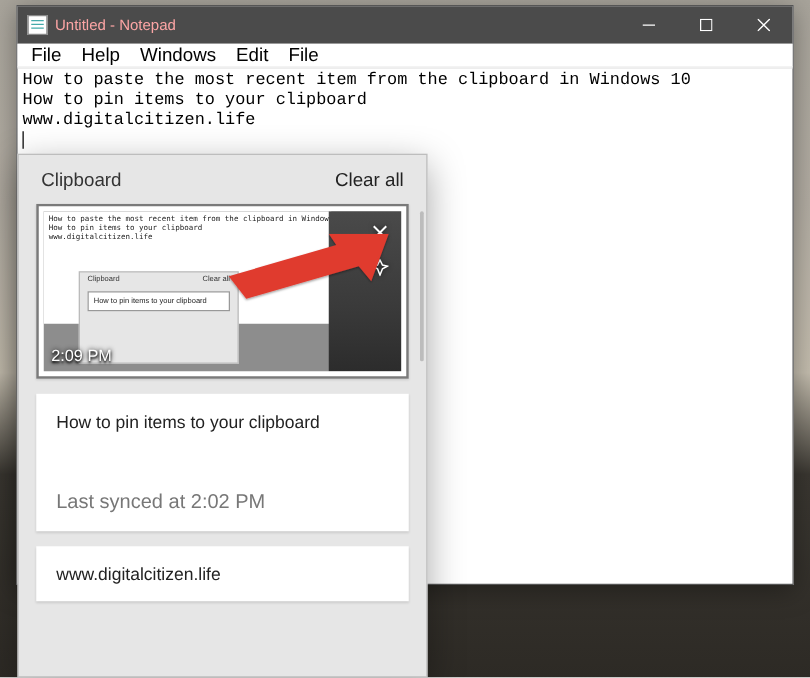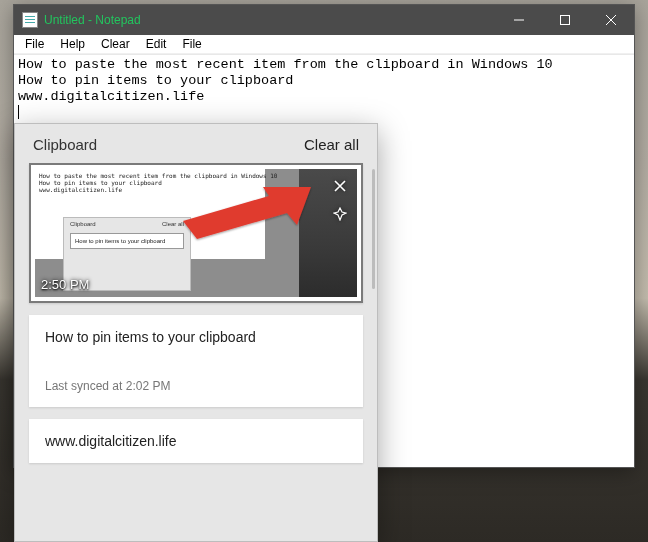--- a/index.html
+++ b/index.html
@@ -18,58 +18,58 @@
       radial-gradient(ellipse 10px 32px at 460px 30px, #2a2823 0 60%, transparent 61%);
   }
   
   .notepad {
     position: absolute; left: 13px; top: 4px; width: 622px; height: 464px;
     background: #fff; box-shadow: 0 4px 20px rgba(0,0,0,.35);
     border: 1px solid #555;
   }
   .titlebar {
     height: 30px; background: #4b4b4b; display: flex; align-items: center;
-    color: #22c55e; font-size: 12px;
+    color: #fca5a5; font-size: 12px;
   }
   .titlebar .icon { width:16px; height:16px; margin: 0 6px 0 8px; background:#fff; border:1px solid #888; position:relative;}
   .titlebar .icon::before{content:"";position:absolute;left:2px;right:2px;top:3px;height:1px;background:#4aa;}
   .titlebar .icon::after{content:"";position:absolute;left:2px;right:2px;top:6px;height:1px;background:#4aa;box-shadow:0 3px 0 #4aa;}
   .titlebar .title { flex:1; }
   .tbtn { width:46px; height:30px; display:flex; align-items:center; justify-content:center; color:#fff; cursor:pointer;}
   .menubar {
     height: 19px; background:#fff; border-bottom:1px solid #f0f0f0;
-    display:flex; align-items:center; font-size:12px; padding: 0 4px; gap:2px;
+    display:flex; align-items:center; font-size:15px; padding: 0 4px; gap:2px;
   }
   .menubar span { padding: 1px 7px; cursor:default; }
   .editor {
     padding: 2px 4px; font-family: Consolas, "Courier New", monospace; font-size: 13.5px;
     line-height: 16px; color:#000; white-space:pre; position:relative; height:calc(100% - 49px);
     border-top:1px solid #e8e8e8;
   }
   .caret { display:inline-block; width:1px; height:14px; background:#000; vertical-align:-2px; animation: blink 1s steps(1) infinite;}
   @keyframes blink { 50% {opacity:0;} }
 
   
   .clipboard {
-    position:absolute; left:14px; top:123px; width:364px; height:419px;
+    position:absolute; left:14px; top:123px; width:328px; height:419px;
     background:#e6e6e6; border:1px solid #bdbdbd; box-shadow: 0 8px 28px rgba(0,0,0,.35);
     display:flex; flex-direction:column;
   }
   .cb-head {
     display:flex; justify-content:space-between; align-items:center;
     padding: 12px 18px 10px 18px; font-size:15px; color:#333;
   }
   .cb-head .clearall { color:#222; cursor:pointer; }
   .cb-body { flex:1; overflow:hidden; padding: 0 14px 0 14px; position:relative;}
   .cb-scroll { position:absolute; right:2px; top:6px; width:3px; height:120px; background:#bcbcbc; border-radius:2px;}
   .card {
     background:#fff; margin-bottom:12px; padding:14px 16px 14px 16px; position:relative;
     box-shadow:0 1px 2px rgba(0,0,0,.12); font-size:14px; color:#222;
   }
-  .card .sync { margin-top:34px; font-size:12px; color:#777;}
+  .card .sync { margin-top:48px; font-size:16px; color:#777;}
   .card.selected { padding:4px; border:2px solid #7a7a7a;}
   .thumb {
     position:relative; height:128px; background:#8d8d8d; overflow:hidden;
   }
   .thumb .mini-np { position:absolute; left:0; top:0; width:230px; height:90px; background:#fff; font-size:6px; font-family:Consolas,monospace; color:#222; padding:3px 4px; line-height:7px;}
   .thumb .mini-np .row{white-space:nowrap;}
   .thumb .mini-cb { position:absolute; left:28px; top:48px; width:128px; height:74px; background:#e6e6e6; border:1px solid #bbb; font-size:6px;}
   .thumb .mini-cb .h{display:flex;justify-content:space-between;padding:3px 6px;color:#333;}
   .thumb .mini-cb .c{background:#fff;margin:3px 6px;padding:4px;border:1px solid #999;}
   .thumb .darkcol{position:absolute;right:0;top:0;width:58px;height:100%;background:linear-gradient(to bottom,#4a4a4a,#3a3a3a 60%,#2c2c2c);}  
@@ -102,21 +102,21 @@
       </div>
       <div class="tbtn close">
         <svg width="10" height="10" viewBox="0 0 10 10">
             <path d="M0 0 L10 10 M10 0 L0 10" stroke="#fff" stroke-width="1"></path>
           </svg>
       </div>
     </div>
     <div class="menubar">
       <span>File</span>
       <span>Help</span>
-      <span>Clear</span>
+      <span>Windows</span>
       <span>Edit</span>
       <span>File</span>
     </div>
     <div class="editor"><span>How to paste the most recent item from the clipboard in Windows 10</span>
 <span>How to pin items to your clipboard</span>
 <span>www.digitalcitizen.life</span>
 <span class="caret"></span></div>
   </div>
 
   <div class="clipboard">
@@ -135,21 +135,21 @@
             <div class="row">www.digitalcitizen.life</div>
           </div>
           <div class="mini-cb">
             <div class="h">
                 <span>Clipboard</span>
                 <span>Clear all</span>
               </div>
             <div class="c">How to pin items to your clipboard</div>
           </div>
           <div class="darkcol"></div>
-          <div class="time">2:50 PM</div>
+          <div class="time">2:09 PM</div>
           <div class="act x">
             <svg width="14" height="14" viewBox="0 0 14 14">
                 <path d="M2 2 L12 12 M12 2 L2 12" stroke="#fff" stroke-width="1.6"></path>
               </svg>
           </div>
           <div class="act pin">
             <svg width="14" height="14" viewBox="0 0 14 14">
                 <path d="M7 1 L9 5 L13 6 L9 8 L7 13 L5 8 L1 6 L5 5 Z" fill="none" stroke="#fff" stroke-width="1.2"></path>
               </svg>
           </div>

